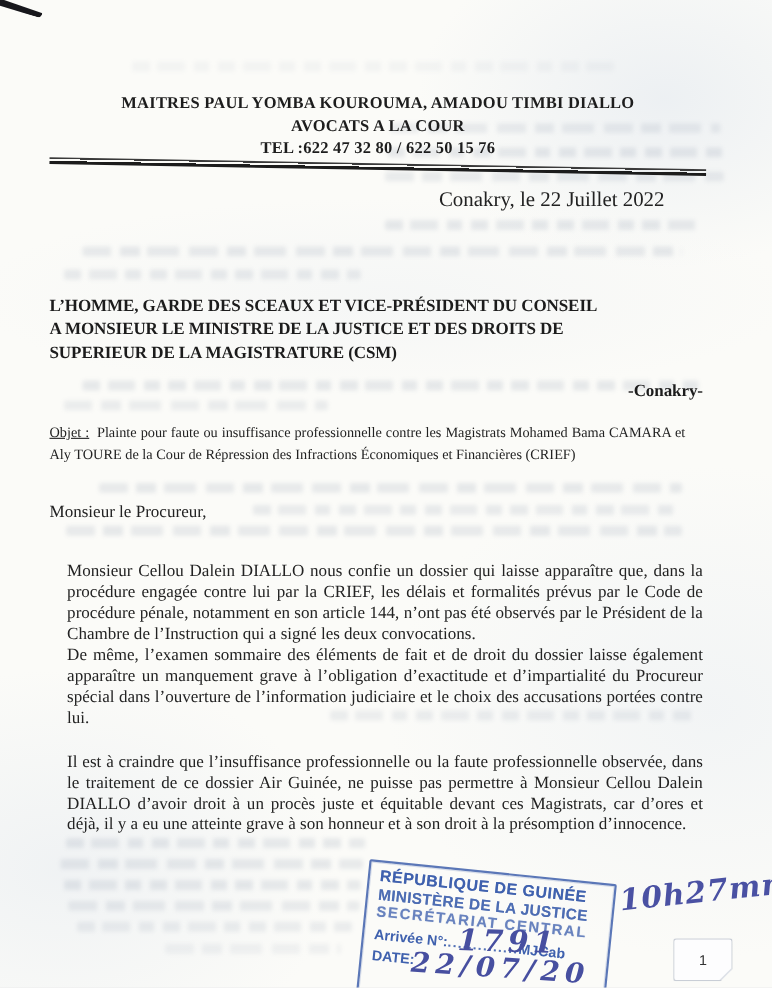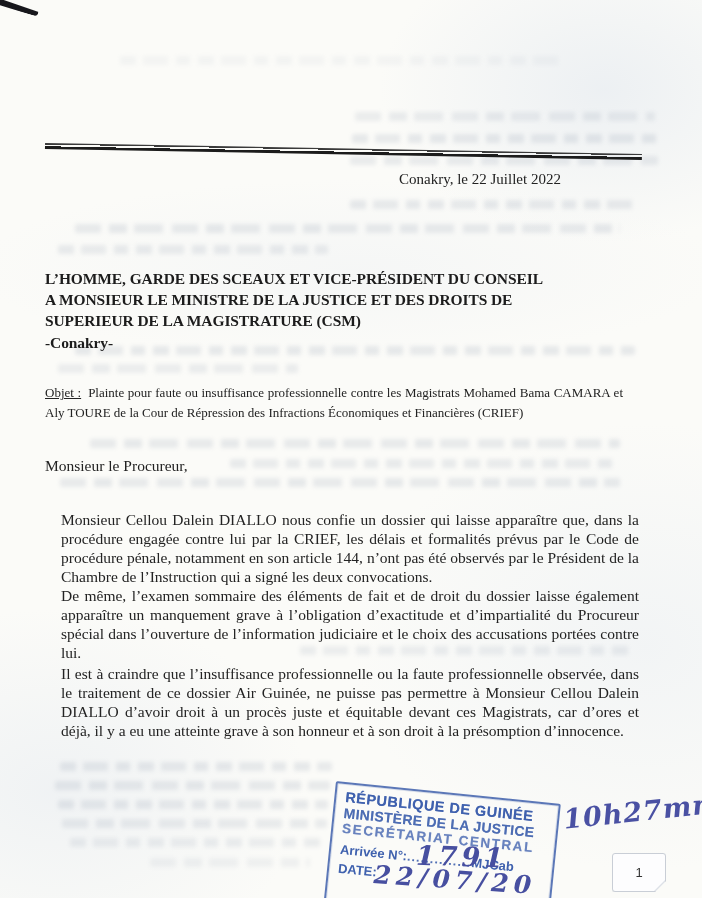--- a/index.html
+++ b/index.html
@@ -19,33 +19,33 @@
     clip-path:polygon(0 0,100% 40%,100% 100%,0 80%);}
   
   .gh{position:absolute;height:9px;filter:blur(2.1px);border-radius:2px;}
   .ga{background:repeating-linear-gradient(90deg,rgba(136,148,168,.6) 0 16px,transparent 16px 23px,rgba(136,148,168,.55) 23px 48px,transparent 48px 56px,rgba(136,148,168,.6) 56px 70px,transparent 70px 78px);}
   .gb{background:repeating-linear-gradient(90deg,rgba(136,148,168,.55) 0 26px,transparent 26px 34px,rgba(136,148,168,.6) 34px 52px,transparent 52px 59px,rgba(136,148,168,.55) 59px 88px,transparent 88px 97px);}
   .letterhead{position:absolute;top:84px;left:45px;width:597px;text-align:center;
     font-weight:bold;font-size:15px;line-height:20.5px;letter-spacing:.2px;color:#1d1d1d;}
   .rule{position:absolute;top:143px;left:45px;width:597px;height:6px;
     transform:rotate(1.05deg);transform-origin:left center;
     background:linear-gradient(to bottom,#3a3a3a 0 1.5px,transparent 1.5px 3.2px,#1c1c1c 3.2px 6px);}
-  .dateline{position:absolute;top:171px;left:399px;font-size:15px;color:#222;}
+  .dateline{position:absolute;top:171px;left:399px;font-size:19px;color:#222;}
   .recipient{position:absolute;top:268px;left:45px;width:594px;font-weight:bold;
     font-size:15.5px;line-height:21px;letter-spacing:-.1px;color:#1c1c1c;}
   .recipient .rline{white-space:nowrap;}
-  .recipient .place{text-align:left;white-space:normal;margin-top:1px;}
+  .recipient .place{text-align:right;white-space:normal;margin-top:14px;}
   .subject{position:absolute;top:383px;left:45px;width:578px;text-align:justify;
     font-size:13px;line-height:20px;margin:0;}
   .subject-label{text-decoration:underline;margin-right:7px;}
   .salutation{position:absolute;top:457px;left:45px;font-size:15.5px;margin:0;}
   .para{position:absolute;left:45px;width:578px;text-align:justify;font-size:15.5px;
     line-height:19px;margin:16px;color:#232323;}
   .para1{top:494px;}
-  .para2{top:648px;}
+  .para2{top:667px;}
   
   .stamp{position:absolute;left:336px;top:781px;width:226px;height:128px;
     transform:rotate(5.8deg);transform-origin:0 0;color:#3f61ae;
     font-family:"Liberation Sans",sans-serif;border:2.5px solid rgba(62,95,172,.85);
     border-radius:2px;padding:5px 6px 0 9px;box-sizing:border-box;
     box-shadow:inset 0 0 0 1px rgba(62,95,172,.18);}
   .stamp .l1{font-size:14.5px;font-weight:700;letter-spacing:.5px;white-space:nowrap;text-shadow:0 0 .6px rgba(63,96,174,.7);}
   .stamp .l2{font-size:14px;font-weight:700;letter-spacing:.3px;white-space:nowrap;opacity:.92;text-shadow:0 0 .6px rgba(63,96,174,.6);}
   .stamp .l3{font-size:13.5px;font-weight:700;letter-spacing:1.6px;white-space:nowrap;opacity:.78;text-shadow:0 0 .8px rgba(63,96,174,.55);}
   .stamp .arrival{font-size:13px;font-weight:700;margin-top:6px;white-space:nowrap;position:relative;}
@@ -88,20 +88,25 @@
   <div class="gh ga" style="left:230px;top:459px;width:390px;opacity:.28;"></div>
   <div class="gh gb" style="left:60px;top:478px;width:560px;opacity:.3;"></div>
   <div class="gh ga" style="left:300px;top:646px;width:330px;opacity:.24;"></div>
   <div class="gh ga" style="left:60px;top:762px;width:272px;opacity:.3;"></div>
   <div class="gh gb" style="left:55px;top:781px;width:275px;opacity:.3;"></div>
   <div class="gh ga" style="left:58px;top:800px;width:270px;opacity:.3;"></div>
   <div class="gh gb" style="left:62px;top:819px;width:265px;opacity:.28;"></div>
   <div class="gh ga" style="left:70px;top:838px;width:250px;opacity:.24;"></div>
   <div class="gh gb" style="left:150px;top:858px;width:160px;opacity:.18;"></div>
 
+  <header class="letterhead">
+    <div>MAITRES PAUL YOMBA KOUROUMA, AMADOU TIMBI DIALLO</div>
+    <div>AVOCATS A LA COUR</div>
+    <div>TEL :622 47 32 80 / 622 50 15 76</div>
+  </header>
 
   <div class="rule"></div>
 
   <div class="dateline">Conakry, le 22 Juillet 2022</div>
 
   <div class="recipient">
     <div class="rline">L’HOMME, GARDE DES SCEAUX ET VICE-PRÉSIDENT DU CONSEIL</div>
     <div class="rline">A MONSIEUR LE MINISTRE DE LA JUSTICE ET DES DROITS DE</div>
     <div class="rline">SUPERIEUR DE LA MAGISTRATURE (CSM)</div>
     <div class="place">-Conakry-</div>

